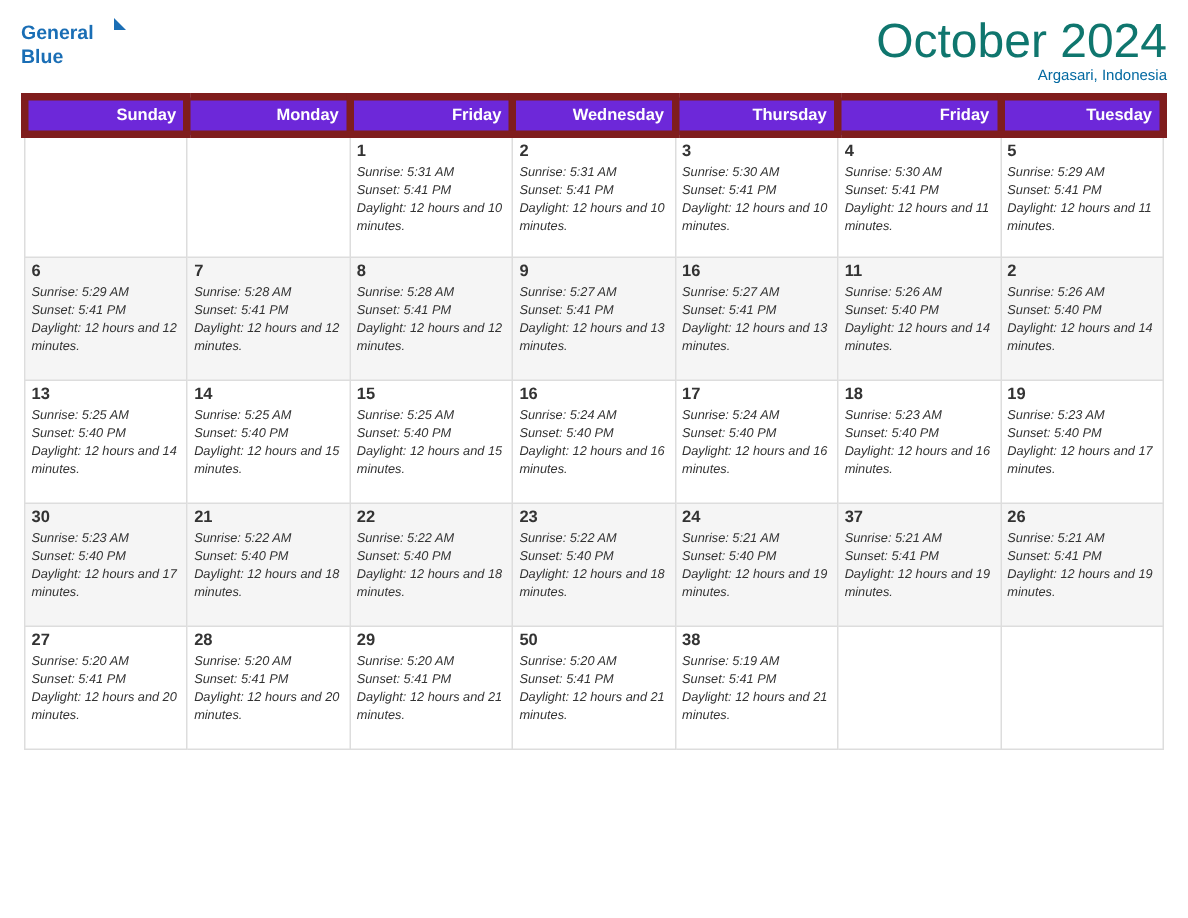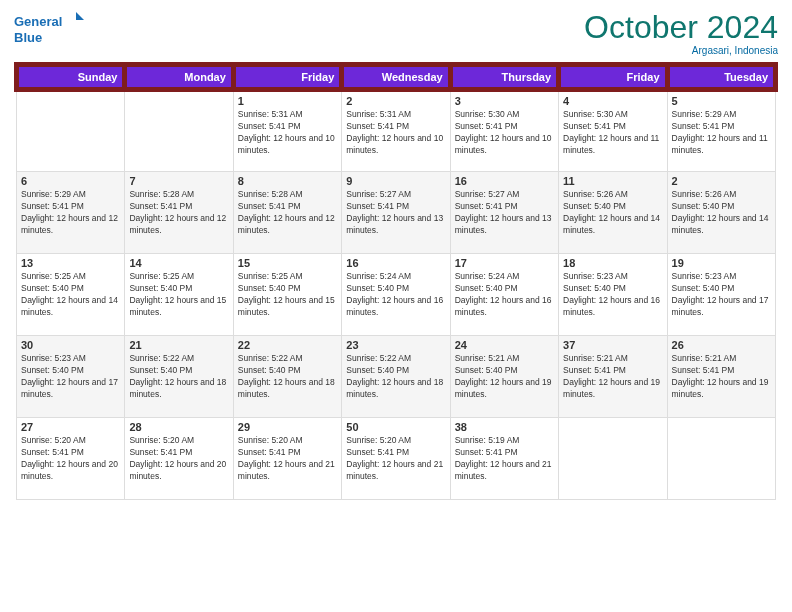--- a/index.html
+++ b/index.html
@@ -69,20 +69,21 @@
     .day-number {
       font-size: 11px;
       font-weight: bold;
       margin-bottom: 2px;
       display: block;
     }
     .day-info {
       font-size: 8.5px;
       line-height: 1.4;
       color: #333;
+      font-style: italic;
     }
     .empty-cell {
       background: #fff !important;
     }
   </style>
 </head>
 <body>
 
 <div class="page">
   <div class="header">

